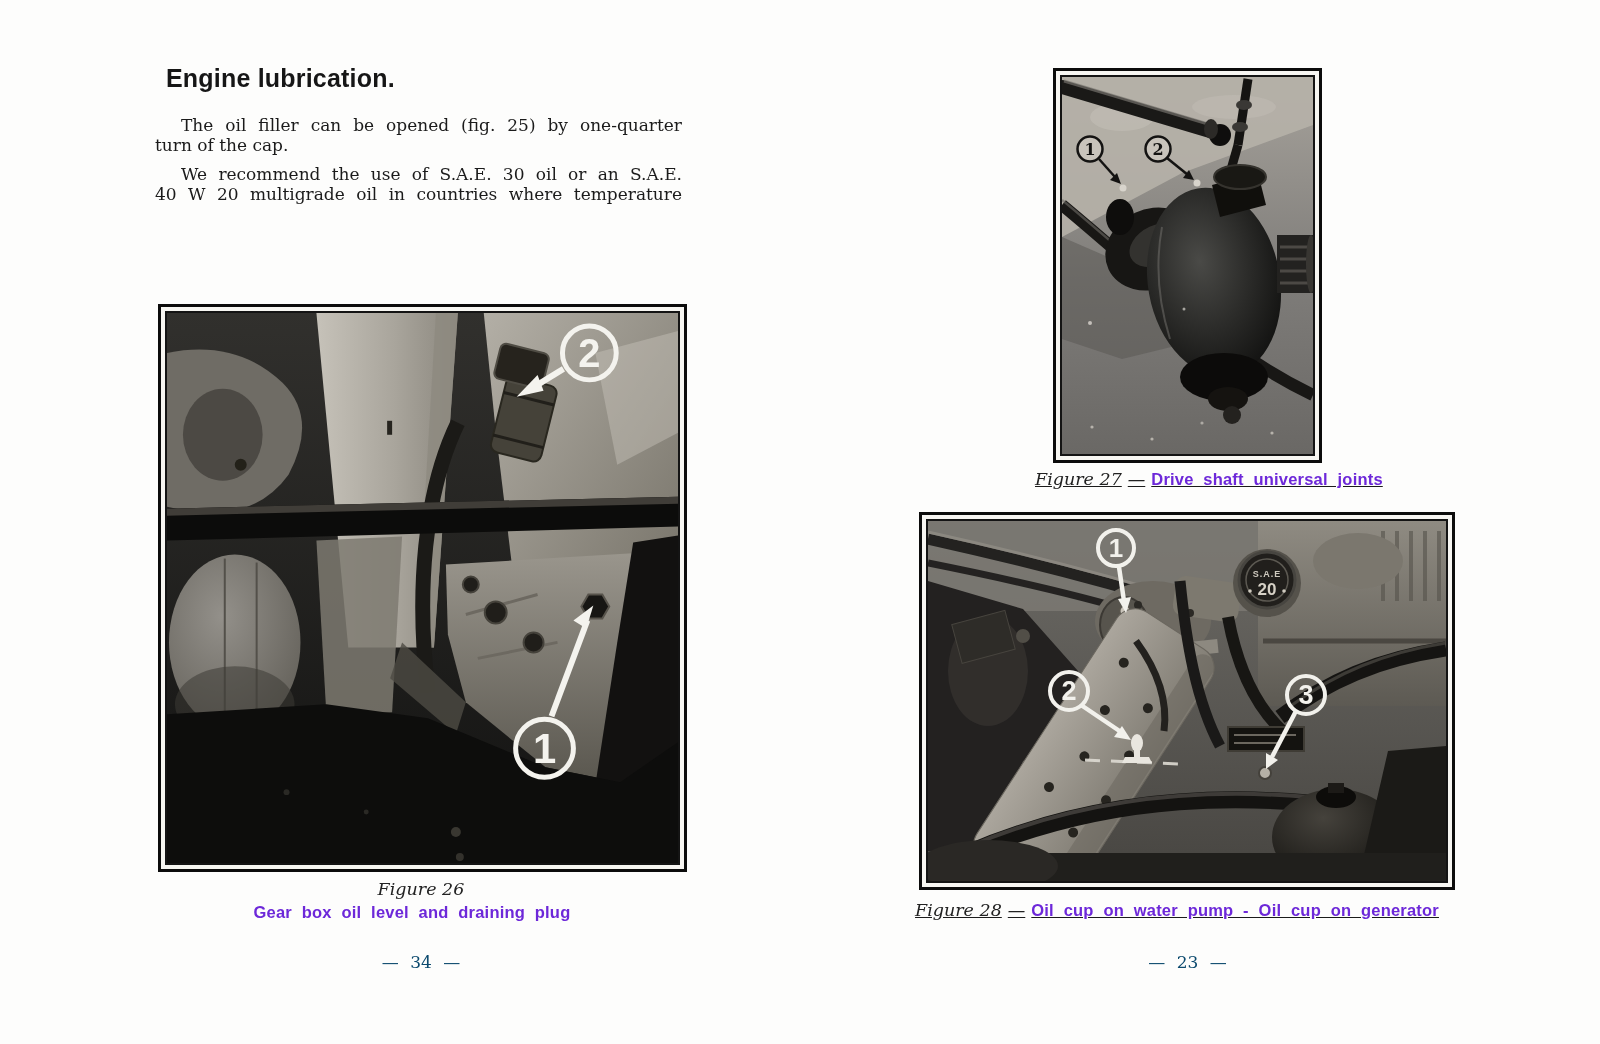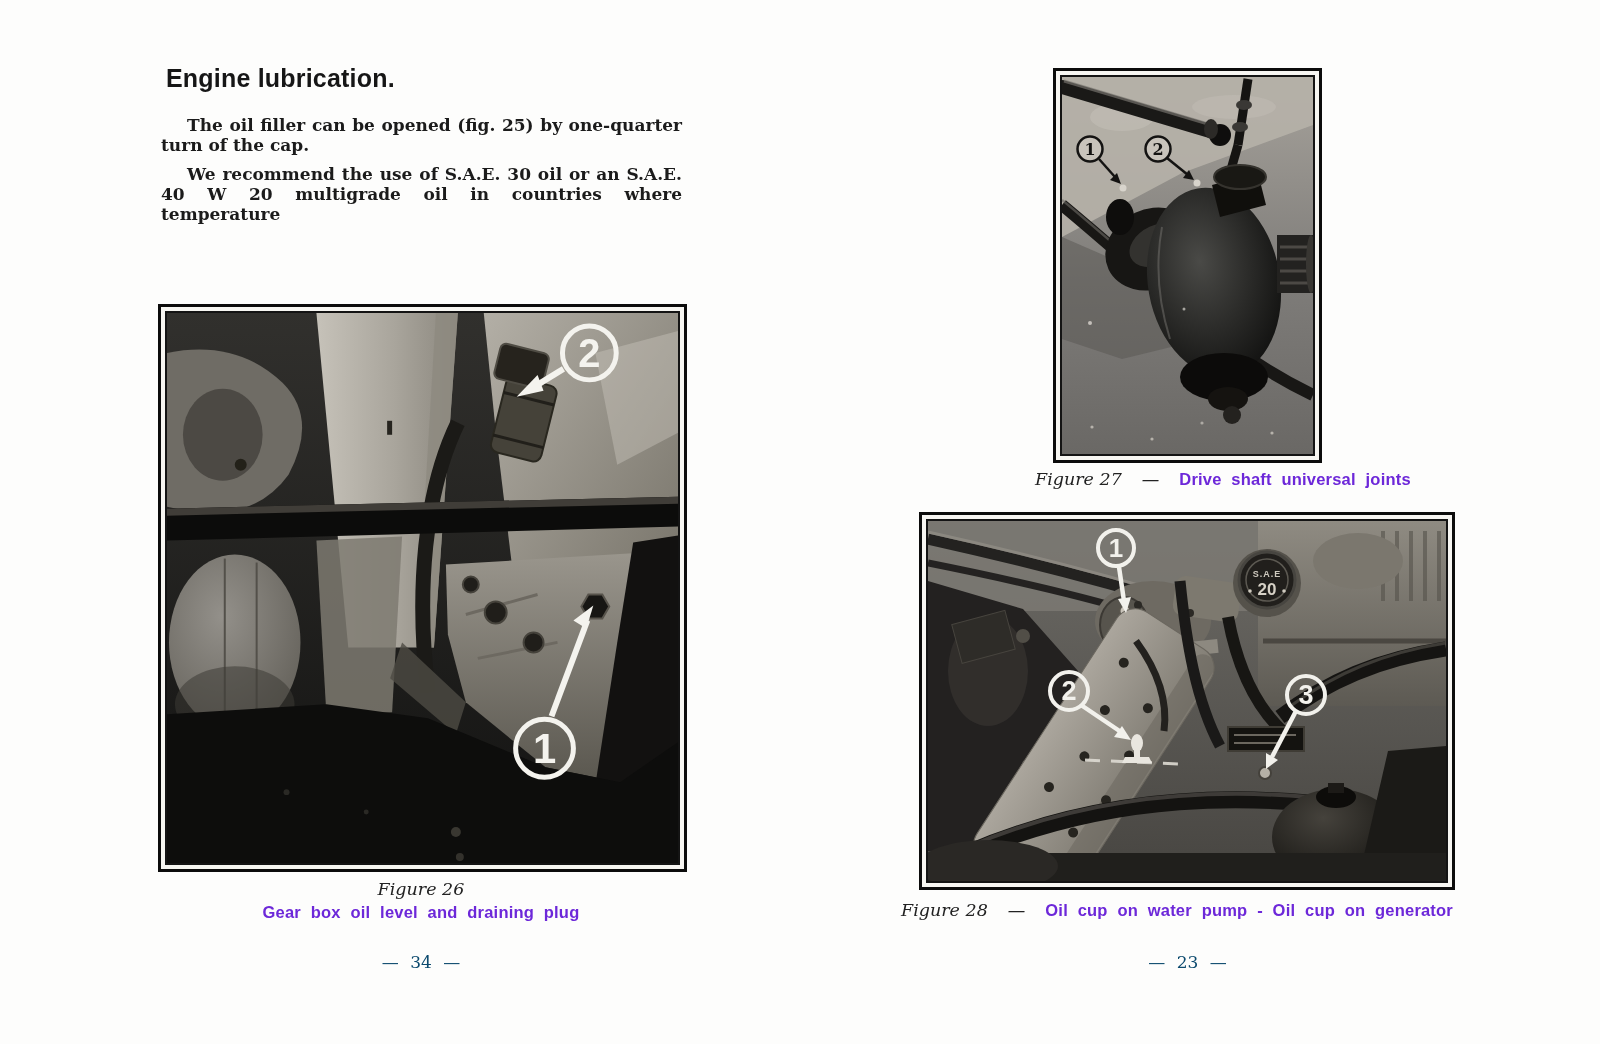--- a/index.html
+++ b/index.html
@@ -5,42 +5,42 @@
   html,body{margin:0;padding:0;}
   body{width:1600px;height:1044px;background:#fdfdfc;overflow:hidden;
        font-family:"DejaVu Serif",serif;color:#1b1b1b;position:relative;}
   .abs{position:absolute;}
 
   
   .doc-title{left:166px;top:64px;width:540px;
     font-family:"Liberation Sans",sans-serif;font-weight:700;
     font-size:25px;letter-spacing:.2px;color:#161616;}
   .text-block{left:155px;top:115px;width:527px;font-size:17px;line-height:20px;}
-  .para{margin:0 0 9px 6px;font-weight:bold;}
+  .para{margin:0 0 9px 0;}
   .para .jline{text-align:justify;text-align-last:justify;}
   .para .lline{text-align:left;}
   .para .indent{text-indent:26px;}
 
   
   .frame{background:#f7f6f2;border:3px solid #0c0c0c;padding:4px;box-sizing:border-box;}
   .photo{width:100%;height:100%;border:2px solid #141414;box-sizing:border-box;
          overflow:hidden;background:#151515;}
   .photo svg{display:block;width:100%;height:100%;}
 
   .fig26{left:158px;top:304px;width:529px;height:568px;}
   .fig27{left:1053px;top:68px;width:269px;height:395px;}
   .fig28{left:919px;top:512px;width:536px;height:378px;}
 
   
   .figlabel{font-family:"DejaVu Serif",serif;font-style:italic;font-size:17.5px;color:#222;}
   .capbold{font-family:"Liberation Sans",sans-serif;font-weight:700;font-size:16.5px;
            letter-spacing:.2px;word-spacing:5px;color:#6d28d9;}
   .cap26a{left:155px;top:879px;width:532px;text-align:center;}
-  .cap26b{left:155px;top:903px;width:532px;text-align:center;}
-  .capline{display:flex;align-items:baseline;justify-content:center;gap:20px;white-space:nowrap;}
+  .cap26b{left:146px;top:903px;width:532px;text-align:center;}
+  .capline{display:flex;align-items:baseline;justify-content:center;gap:6px;white-space:nowrap;text-decoration:underline;}
   .cap27{left:1035px;top:469px;width:400px;justify-content:flex-start;}
   .cap28{left:903px;top:900px;width:524px;padding-left:12px;}
   .pagenum{font-size:17px;color:#0c4a6e;text-align:center;word-spacing:6px;}
   .pn34{left:155px;top:952px;width:532px;}
   .pn35{left:905px;top:952px;width:565px;}
 </style>
 </head>
 <body>
 
 <div class="abs doc-title">Engine lubrication.</div>

